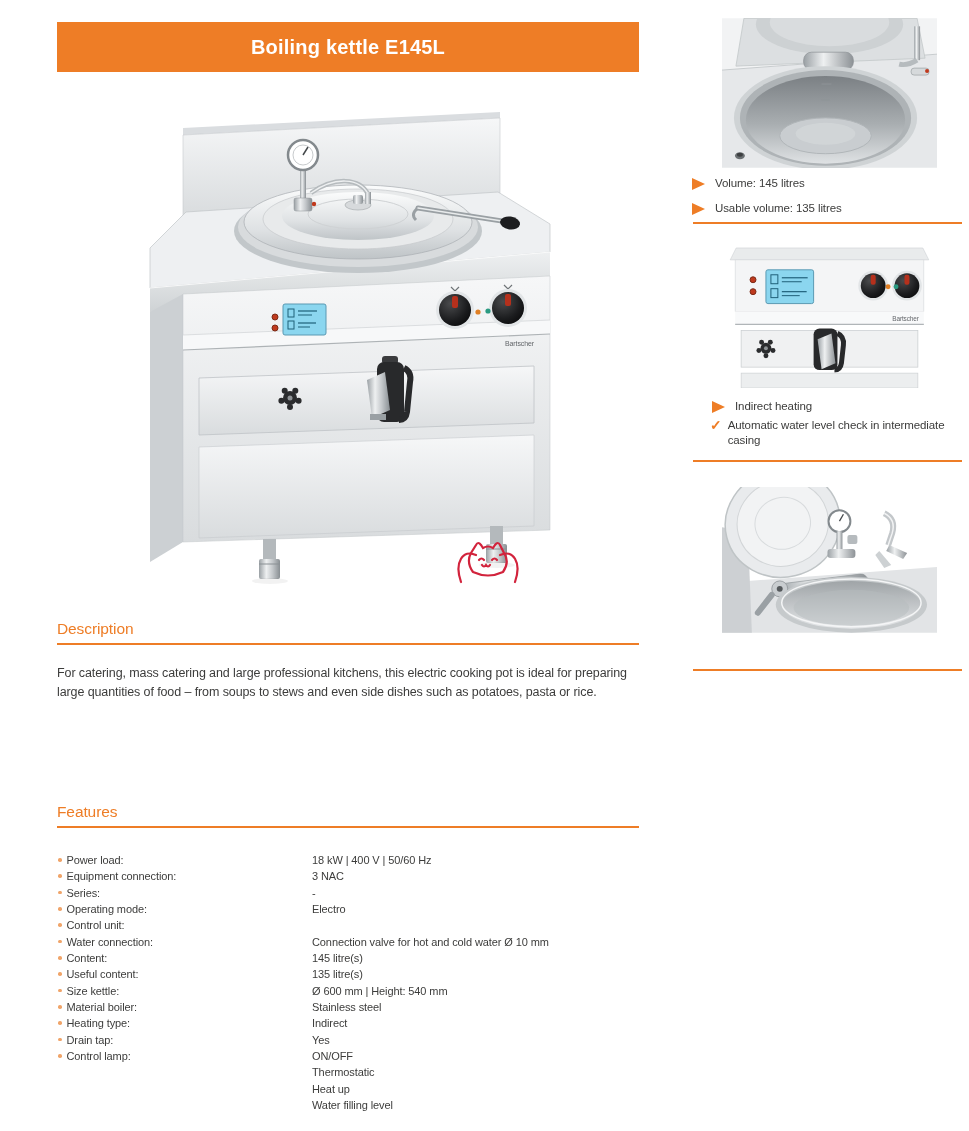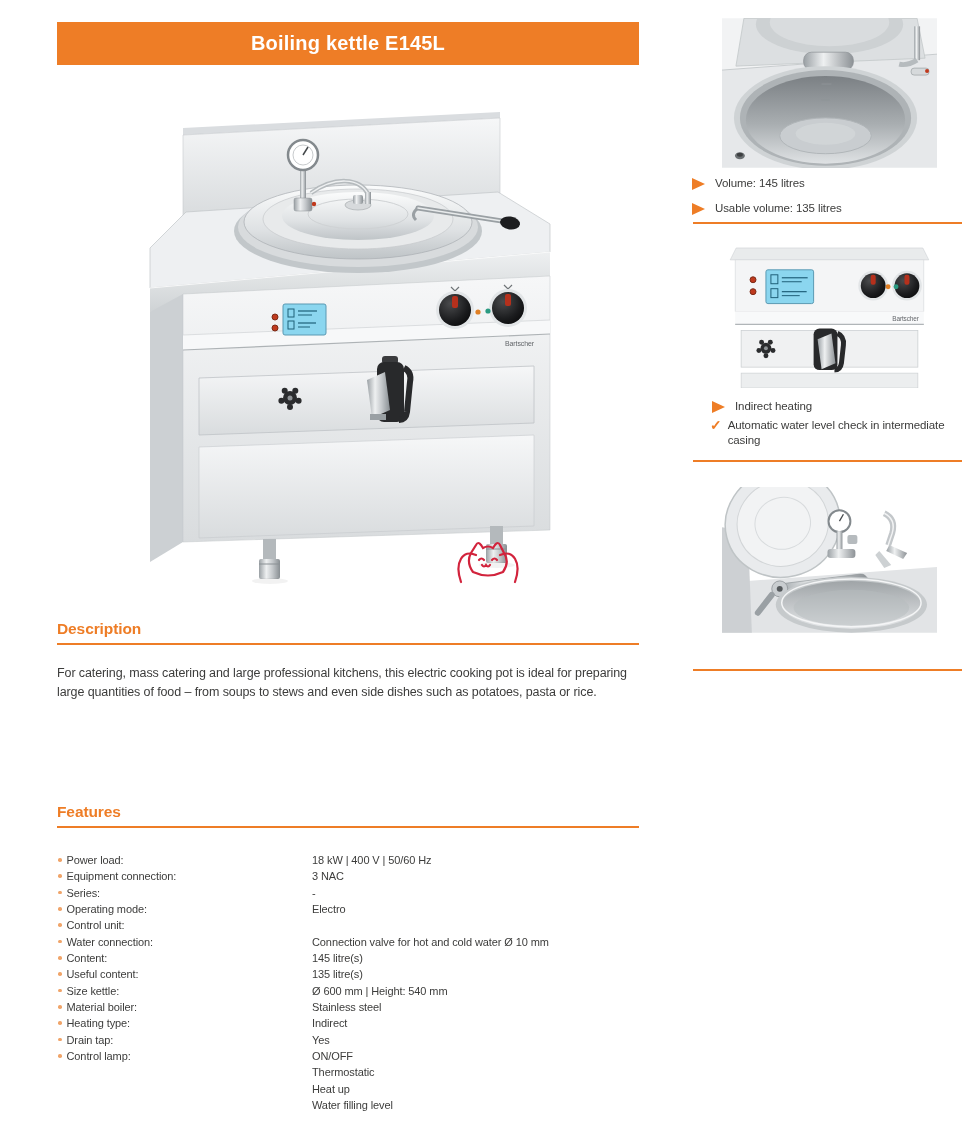--- a/index.html
+++ b/index.html
@@ -3,21 +3,21 @@
 <meta charset="utf-8">
 <style>
   html,body { margin:0; padding:0; background:#ffffff; }
   .page {
     position:relative; width:969px; height:1131px; background:#ffffff;
     font-family:"Liberation Sans", sans-serif; color:#3C3C3B; overflow:hidden;
     letter-spacing:-0.1px;
   }
   
   .title-bar {
-    position:absolute; left:57px; top:22px; width:582px; height:43px;
+    position:absolute; left:57px; top:22px; width:582px; height:50px;
     background:#EE7D26; display:flex; align-items:center; justify-content:center;
   }
   .title-bar h1 { margin:0; color:#ffffff; font-size:20px; font-weight:700; letter-spacing:0.2px; }
 
   
   .main-photo { position:absolute; left:120px; top:98px; width:500px; height:500px; }
   .side-img { position:absolute; left:722px; width:215px; }
   #side-img-1 { top:18px;  height:150px; }
   #side-img-2 { top:244px; height:144px; }
   #side-img-3 { top:487px; height:146px; }
@@ -40,21 +40,21 @@
     font-size:11.5px; line-height:15px;
   }
   .check-bullet .check { flex:none; color:#EE7D26; font-weight:700; font-size:14px; line-height:15px; }
   .check-bullet .check-text { width:238px; }
   .side-rule { position:absolute; left:693px; width:269px; height:0; border-top:2px solid #EE7D26; }
   #rule1 { top:222px; } #rule2 { top:460px; } #rule3 { top:669px; }
 
   
   .section-heading {
     position:absolute; left:57px; width:582px; margin:0;
-    color:#EE7D26; font-size:15.5px; font-weight:700;
+    color:#EE7D26; font-size:15.5px; font-weight:400;
     padding-bottom:5px; border-bottom:2px solid #EE7D26;
   }
   #desc-heading { top:620px; }
   #feat-heading { top:803px; }
   .desc-text {
     position:absolute; left:57px; top:651px; width:588px;
     font-size:12.5px; line-height:19px;
   }
 
   

